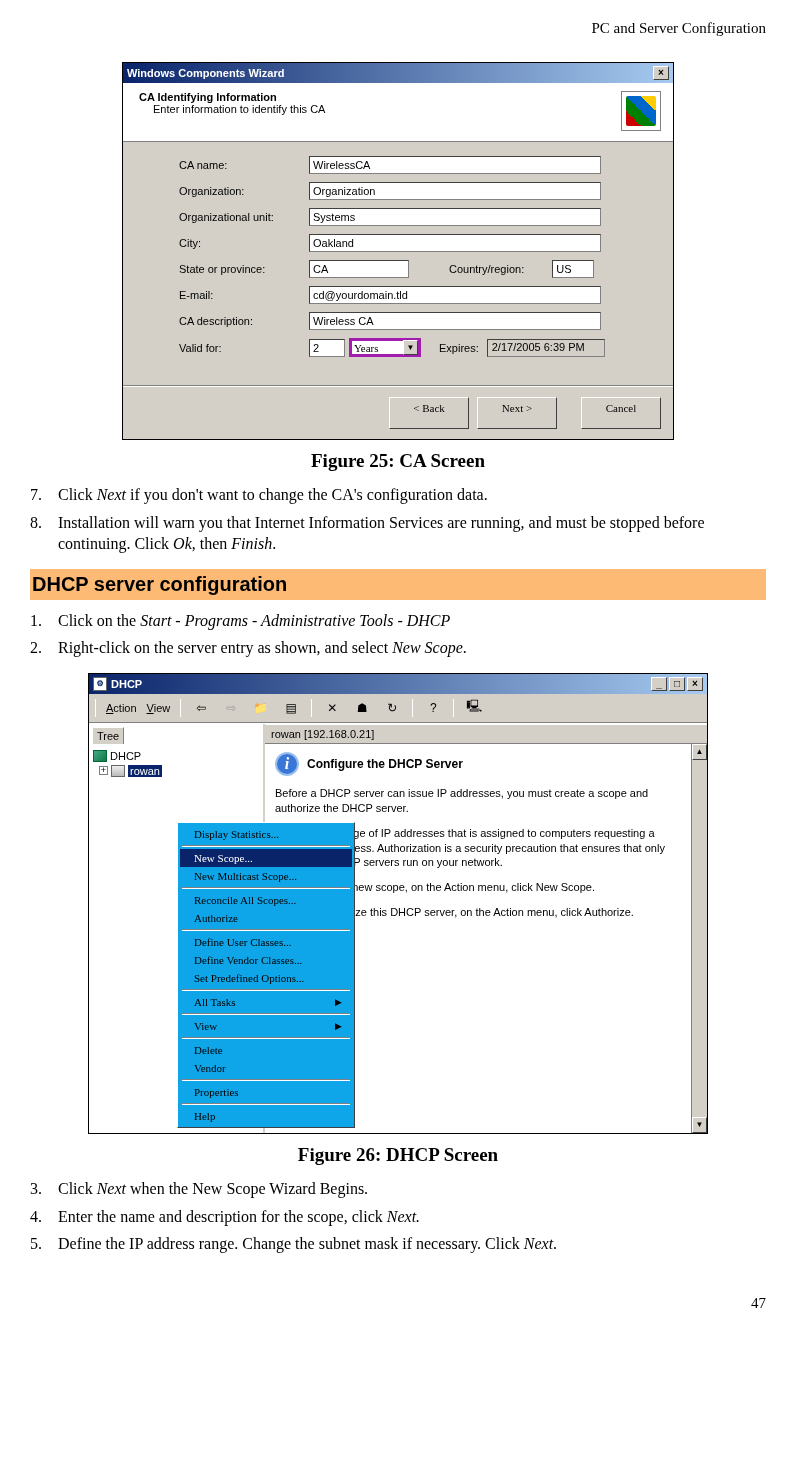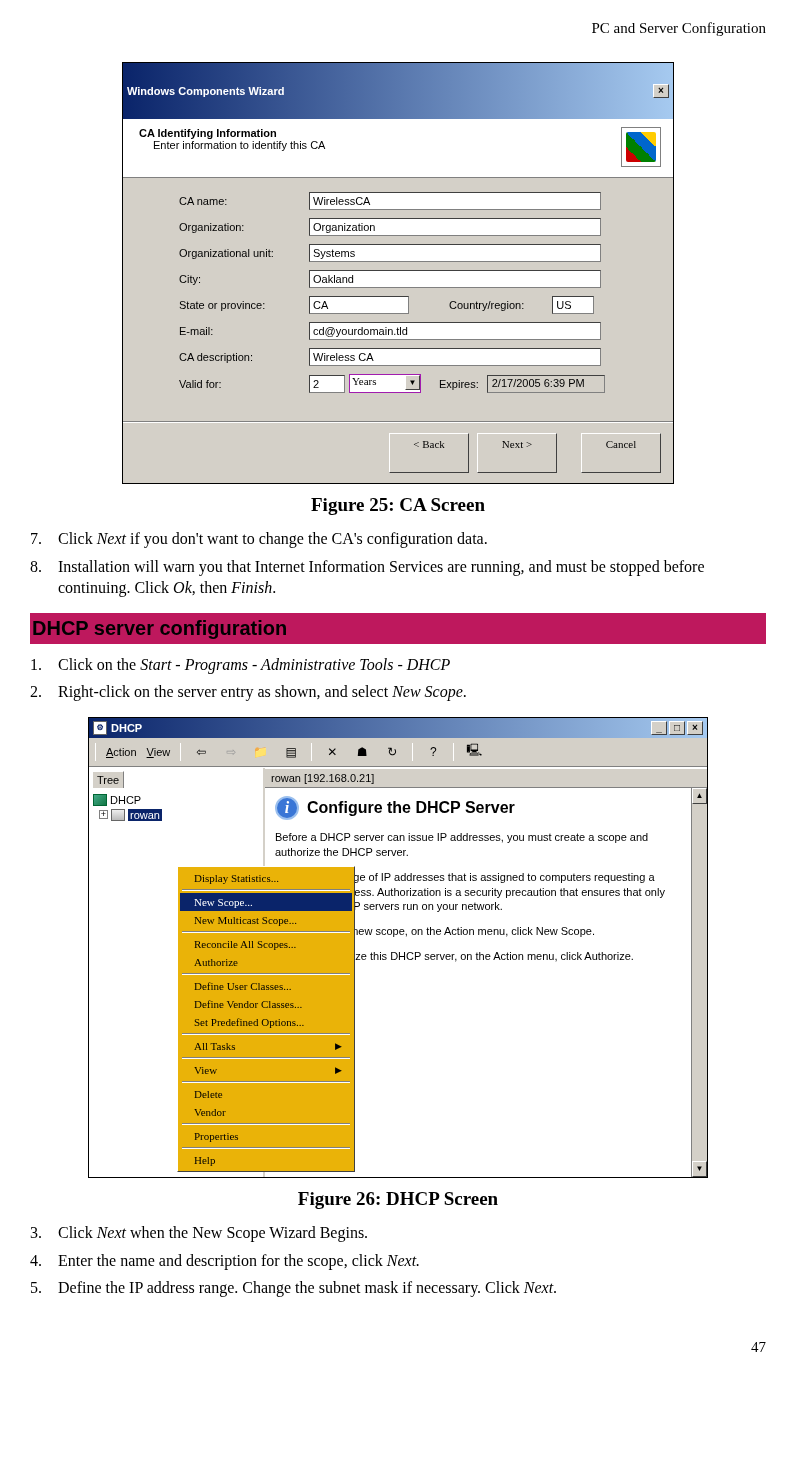--- a/index.html
+++ b/index.html
@@ -38,39 +38,39 @@
   }
   ol.steps li .num {
     width: 28px;
     flex-shrink: 0;
   }
   ol.steps li .txt { flex: 1; }
   .section-heading {
     font-family: Arial, sans-serif;
     font-weight: bold;
     font-size: 20px;
-    background: #be185d;
+    background: #fdba74;
     padding: 4px 2px;
     margin: 14px 0 10px 0;
   }
   em { font-style: italic; }
   
   .win-dialog {
     width: 552px;
     margin: 0 auto 6px auto;
     border: 1px solid #000;
     background: #d4d0c8;
     font-family: Tahoma, Arial, sans-serif;
     font-size: 11px;
   }
   .win-titlebar {
     background: linear-gradient(to right, #0a246a, #a6caf0);
     color: #fff;
     font-weight: bold;
-    padding: 21px 4px;
+    padding: 3px 4px;
     display: flex;
     justify-content: space-between;
     align-items: center;
     font-size: 11px;
   }
   .win-close {
     width: 16px; height: 14px;
     background: #d4d0c8;
     border: 1px solid #fff;
     border-right-color: #404040; border-bottom-color: #404040;
@@ -121,44 +121,44 @@
     background: #fff;
     height: 18px;
   }
   .ca-input.w-wide { width: 292px; }
   .ca-input.w-state { width: 100px; }
   .ca-input.w-country { width: 42px; }
   .ca-input.w-num { width: 36px; text-align: left; }
   .ca-select {
     font-family: Tahoma; font-size: 11px;
     height: 19px; width: 72px;
-    border: 1px solid #a21caf;
+    border: 3px solid #a21caf;
     background: #fff;
     padding-left: 2px;
-    display: inline-flex; justify-content: space-between;
+    display: inline-flex; align-items: center; justify-content: space-between;
   }
   .ca-select .arrow {
     width: 15px; height: 15px; background: #d4d0c8;
     border: 1px solid #fff; border-right-color:#404040; border-bottom-color:#404040;
     text-align: center; font-size: 8px; line-height: 13px;
   }
   .ca-inline-label { margin: 0 8px 0 18px; font-size: 11px; }
   .ca-readonly {
     border: 1px solid #808080;
     border-top-color: #404040; border-left-color: #404040;
     background: #d4d0c8; height: 18px; font-size: 11px;
     padding: 1px 4px; width: 118px;
   }
   .win-sep { border-top: 1px solid #808080; border-bottom: 1px solid #fff; margin: 14px 0 0 0; }
   .win-buttons {
     padding: 10px 12px;
     display: flex; justify-content: flex-end; gap: 8px;
   }
   .win-btn {
-    width: 80px; height: 40px;
+    width: 80px; height: 32px;
     font-family: Tahoma; font-size: 11px;
     background: #d4d0c8;
     border: 1px solid #fff;
     border-right-color: #404040; border-bottom-color: #404040;
     text-align: center; line-height: 20px;
   }
   
   .dhcp-window {
     width: 620px;
     margin: 10px auto 6px auto;
@@ -236,39 +236,39 @@
   .dhcp-config-header {
     display: flex; align-items: center; gap: 8px; margin-bottom: 10px;
   }
   .info-icon {
     width: 24px; height: 24px; border-radius: 50%;
     background: #3a76d6; color: #fff; font-weight: bold; font-style: italic;
     font-family: Georgia, serif; font-size: 16px;
     display: flex; align-items: center; justify-content: center;
     border: 2px solid #9cc0ee;
   }
-  .dhcp-config-title { font-weight: bold; font-size: 16px; }
+  .dhcp-config-title { font-weight: bold; font-size: 12px; }
   .dhcp-para { margin-bottom: 10px; }
   .dhcp-para.indent { margin-left: 32px; }
   .dhcp-scroll {
     width: 16px; background:#d4d0c8;
     border-left: 1px solid #808080;
     display: flex; flex-direction: column; justify-content: space-between;
   }
   .dhcp-scroll .sbtn {
     height: 16px; background:#d4d0c8;
     border:1px solid #fff; border-right-color:#404040; border-bottom-color:#404040;
     font-size: 8px; text-align:center; line-height:14px;
   }
   
   .context-menu {
     position: absolute;
     left: 88px; top: 98px;
     width: 178px;
-    background: #eab308;
+    background: #0ea5e9;
     border: 1px solid #404040;
     border-top-color: #fff; border-left-color: #fff;
     z-index: 10;
     padding: 2px;
     font-family: Tahoma; font-size: 11px;
   }
   .cm-item {
     padding: 3px 10px 3px 14px;
     display: flex; justify-content: space-between; align-items: center;
   }

